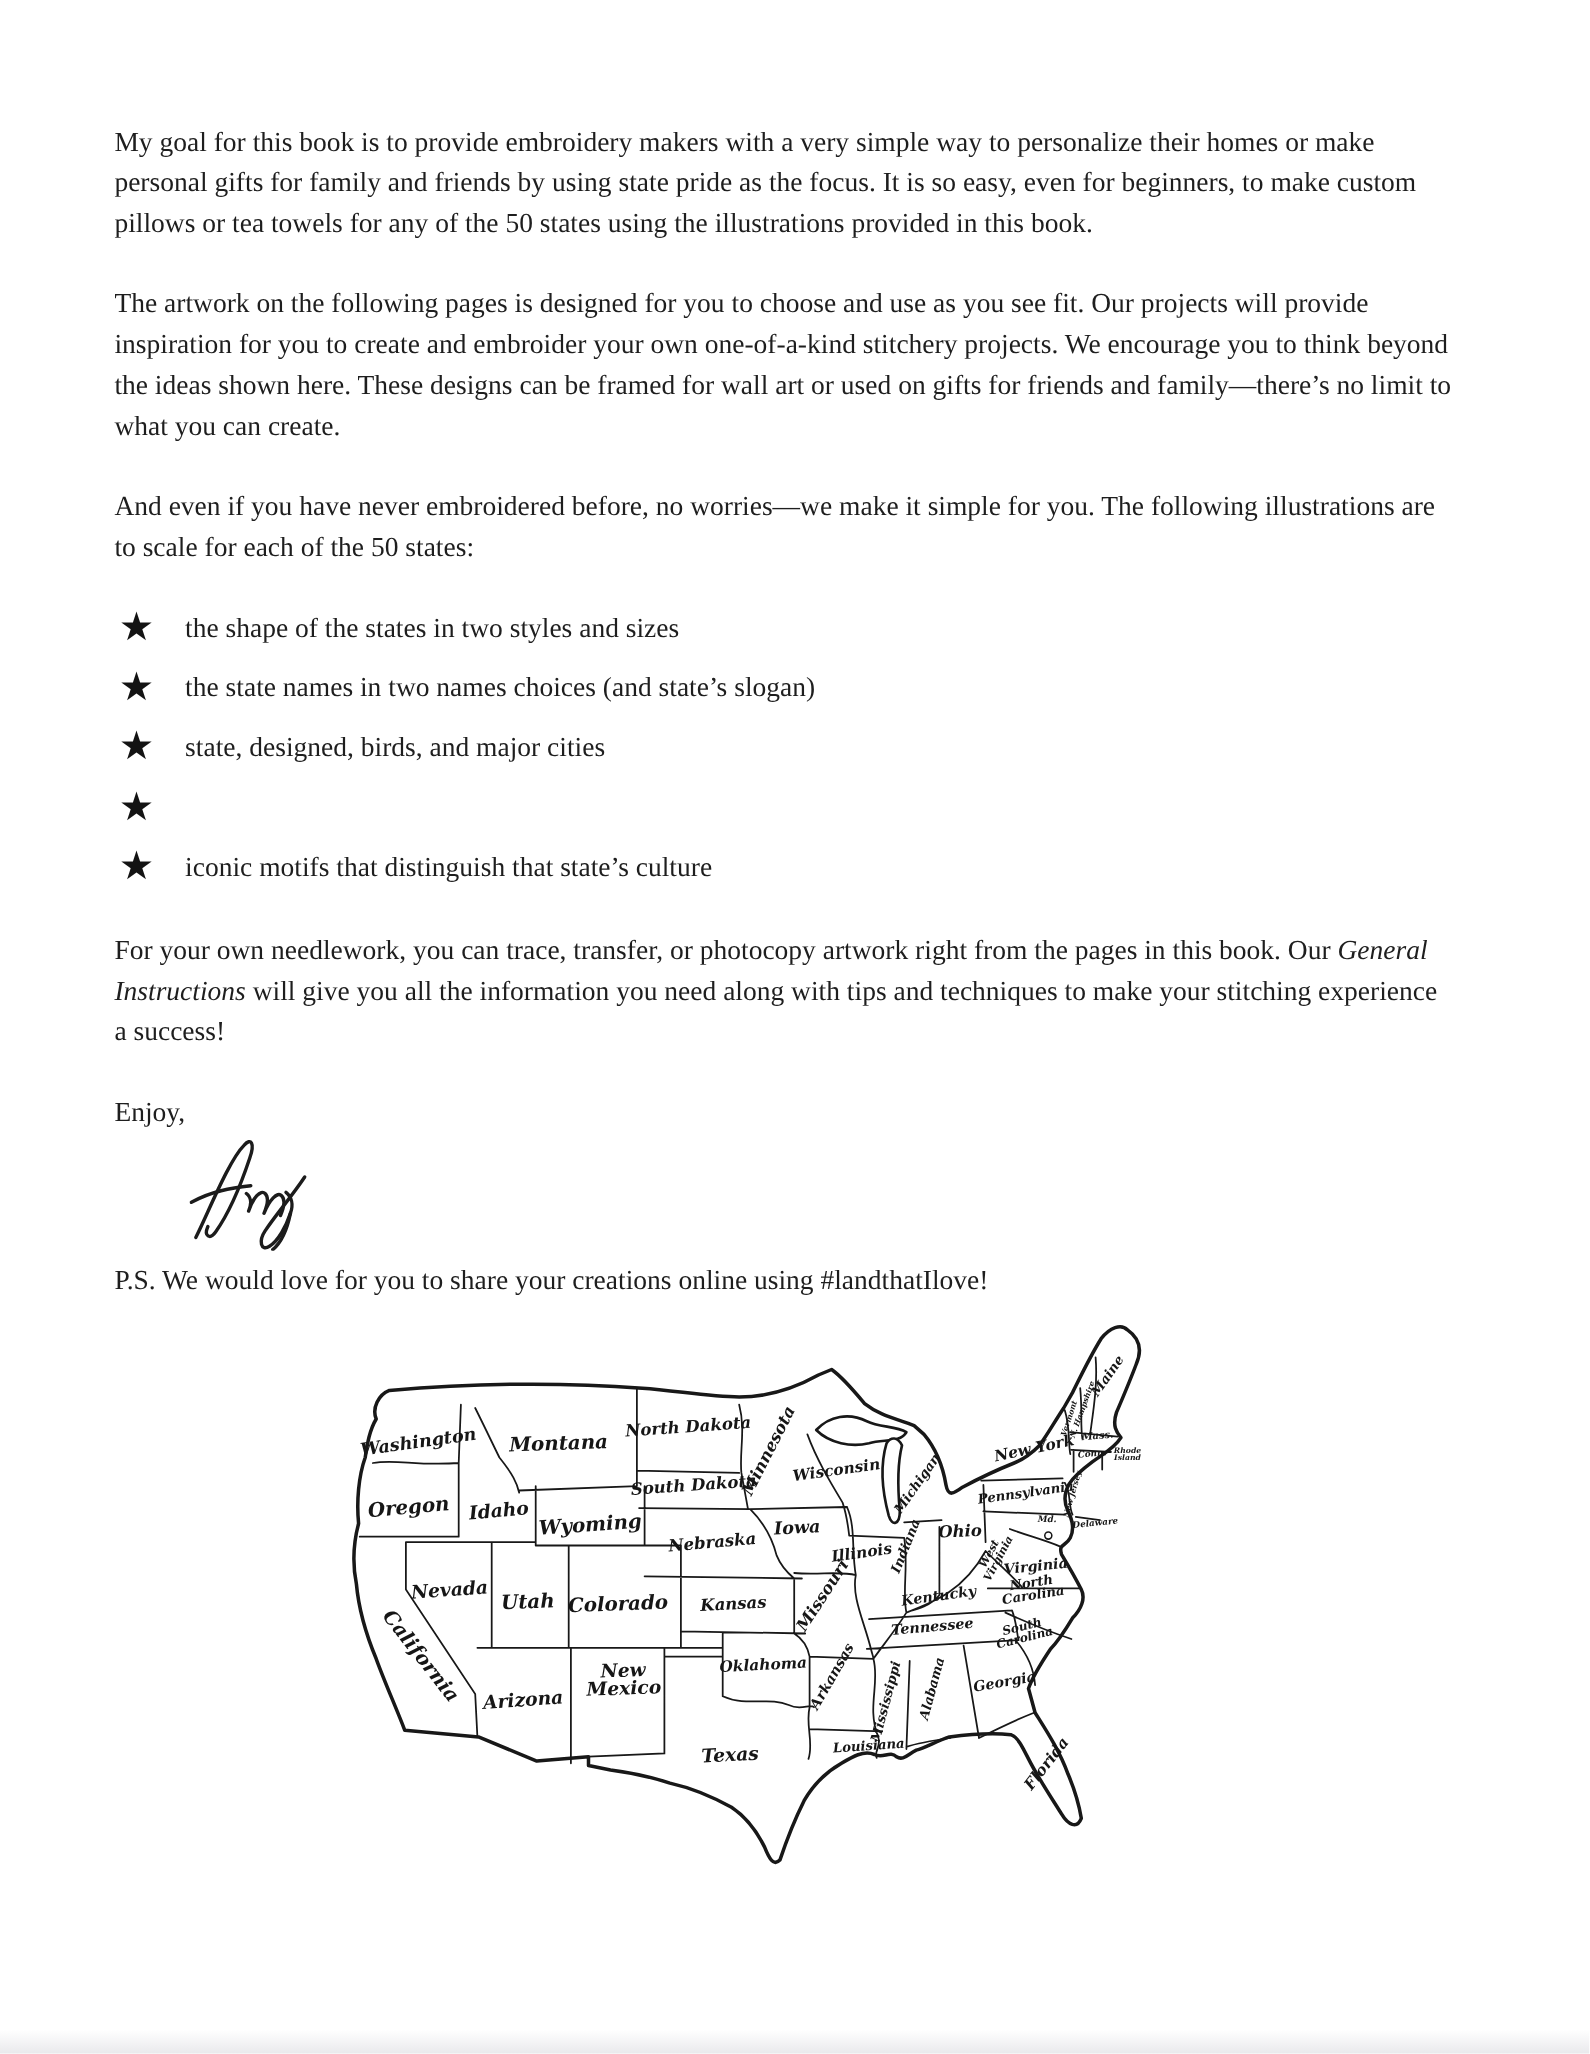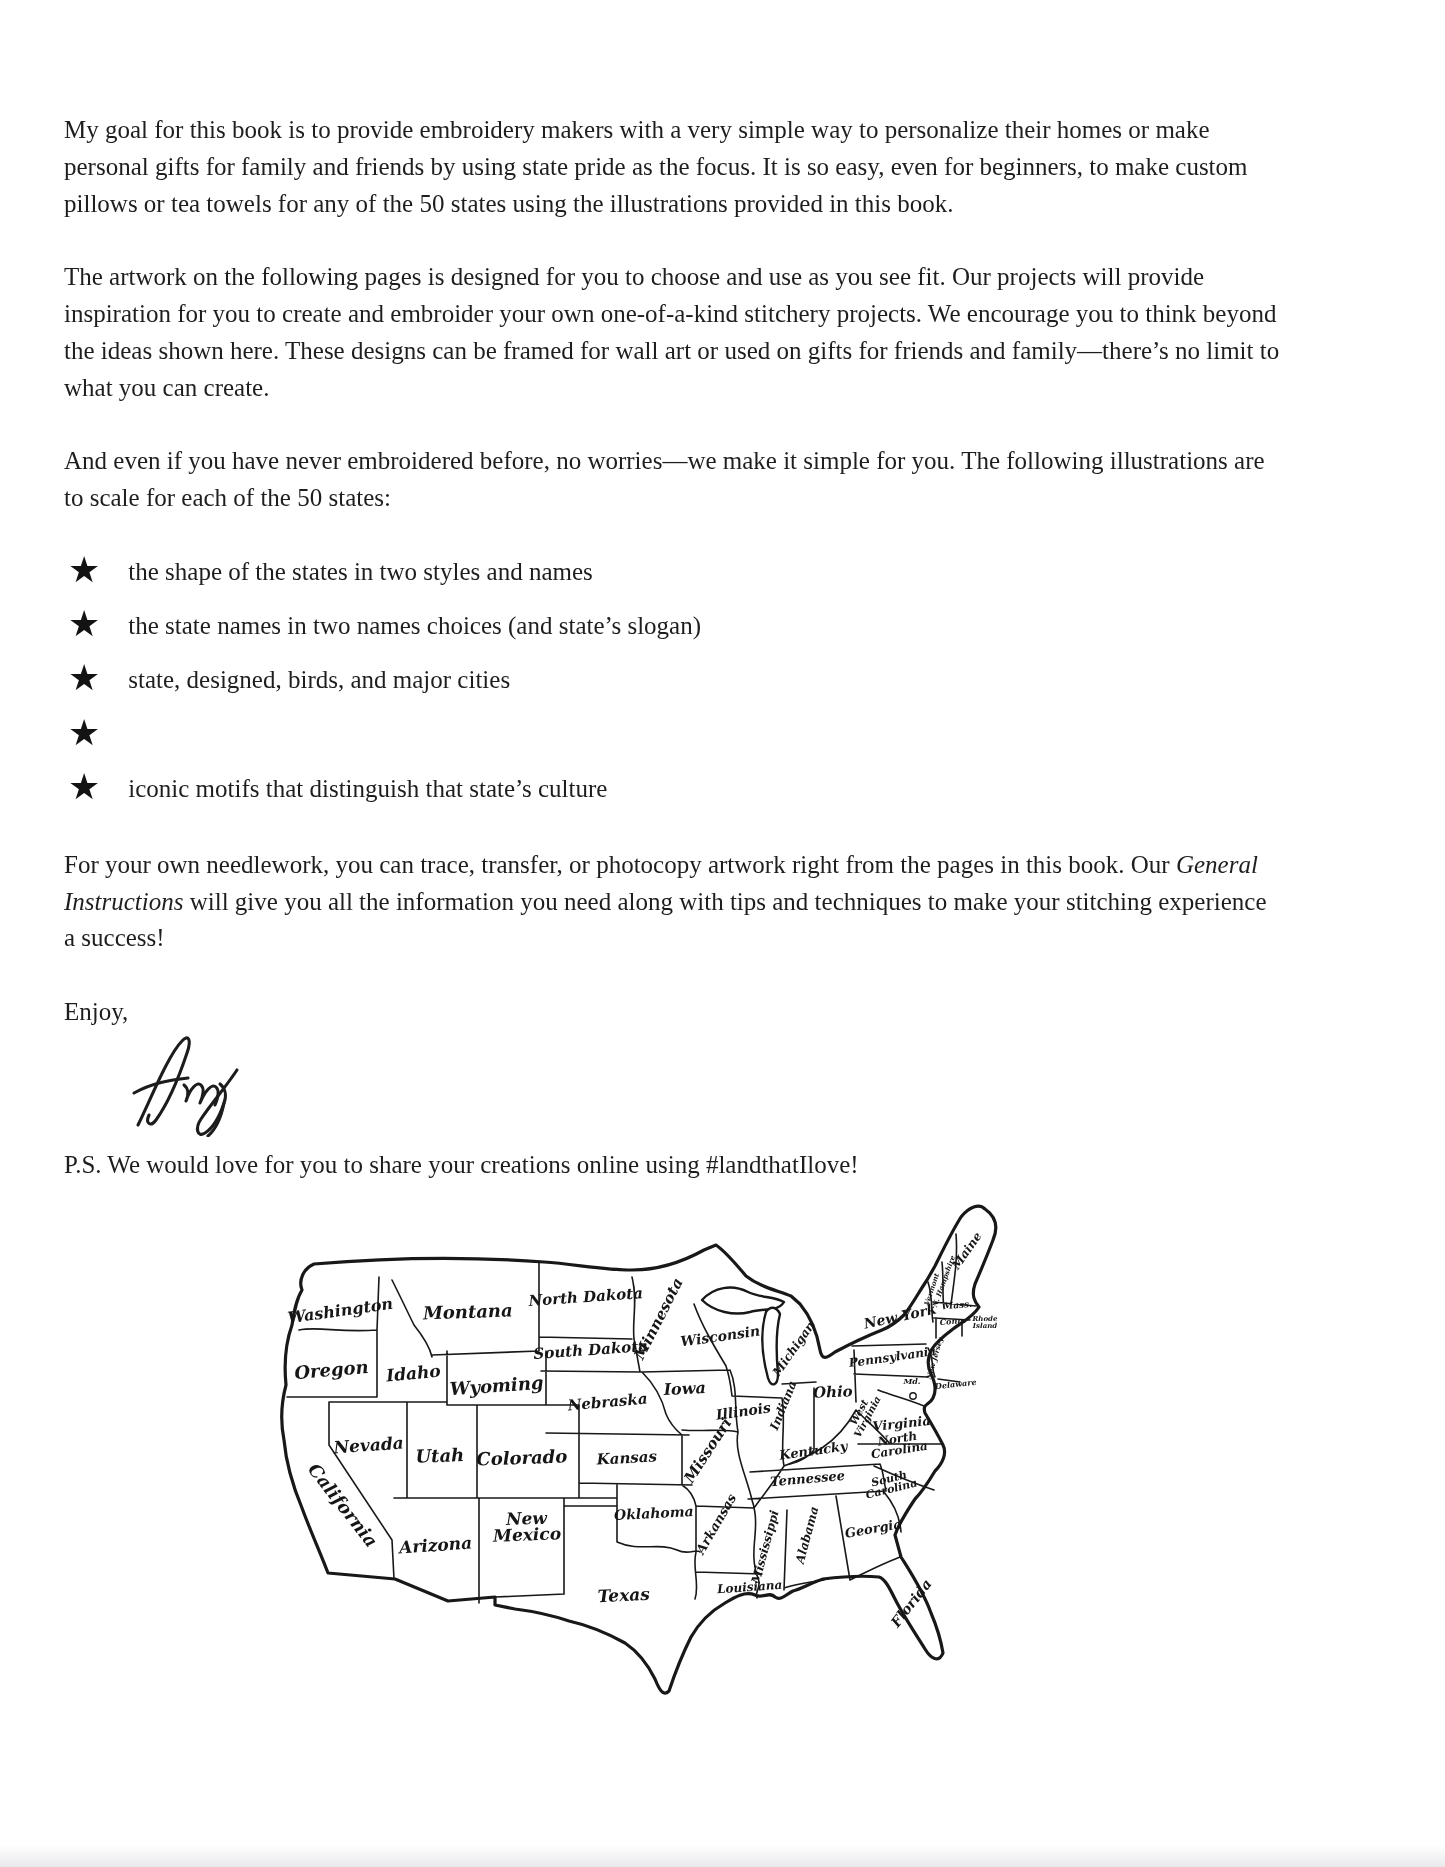--- a/index.html
+++ b/index.html
@@ -1,21 +1,21 @@
 <!DOCTYPE html>
 <html><head>
 <meta charset="utf-8">
 <style>
   html,body{margin:0;padding:0;}
   body{
     width:1445px;height:1867px;position:relative;overflow:hidden;
     background:#ffffff;color:#1e1e1e;
     font-family:"Liberation Serif", serif;
   }
-  .page{padding:112px 110px 0 64px;}
+  .page{padding:112px 110px 0 104px;}
   .page p{font-size:25px;line-height:1.47;margin:0 0 37px 0;max-width:1216px;}
   .features{list-style:none;margin:5px 0 40px 4px;padding:0;}
   .features li{display:flex;align-items:center;margin-bottom:18px;font-size:25px;line-height:1.45;}
   .star{font-size:36px;line-height:1;margin-right:28px;color:#131313;position:relative;top:-2px;flex:0 0 auto;}
   .condensed{font-size:23.4px;letter-spacing:-0.2px;white-space:nowrap;max-width:none !important;}
   .closing{margin-bottom:0 !important;}
   .signature{margin:2px 0 6px 60px;height:104px;}
   .ps{font-size:23.6px;margin:10px 0 0 0 !important;}
   .map-wrap{margin:16px 0 0 170px;width:775px;}
   .us-map{display:block;}
@@ -37,21 +37,21 @@
 
   <p>My goal for this book is to provide embroidery makers with a very simple way to personalize their homes or make personal gifts for family and friends by using state pride as the focus. It is so easy, even for beginners, to make custom pillows or tea towels for any of the 50 states using the illustrations provided in this book.</p>
 
   <p>The artwork on the following pages is designed for you to choose and use as you see fit. Our projects will provide inspiration for you to create and embroider your own one-of-a-kind stitchery projects. We encourage you to think beyond the ideas shown here. These designs can be framed for wall art or used on gifts for friends and family—there’s no limit to what you can create.</p>
 
   <p>And even if you have never embroidered before, no worries—we make it simple for you. The following illustrations are to scale for each of the 50 states:</p>
 
   <ul class="features">
     <li>
       <span class="star">★</span>
-      <span>the shape of the states in two styles and names</span>
+      <span>the shape of the states in two styles and sizes</span>
     </li>
     <li>
       <span class="star">★</span>
       <span>the state names in two names choices (and state’s slogan)</span>
     </li>
     <li>
       <span class="star">★</span>
       <span>state, designed, birds, and major cities</span>
     </li>
     <li>

